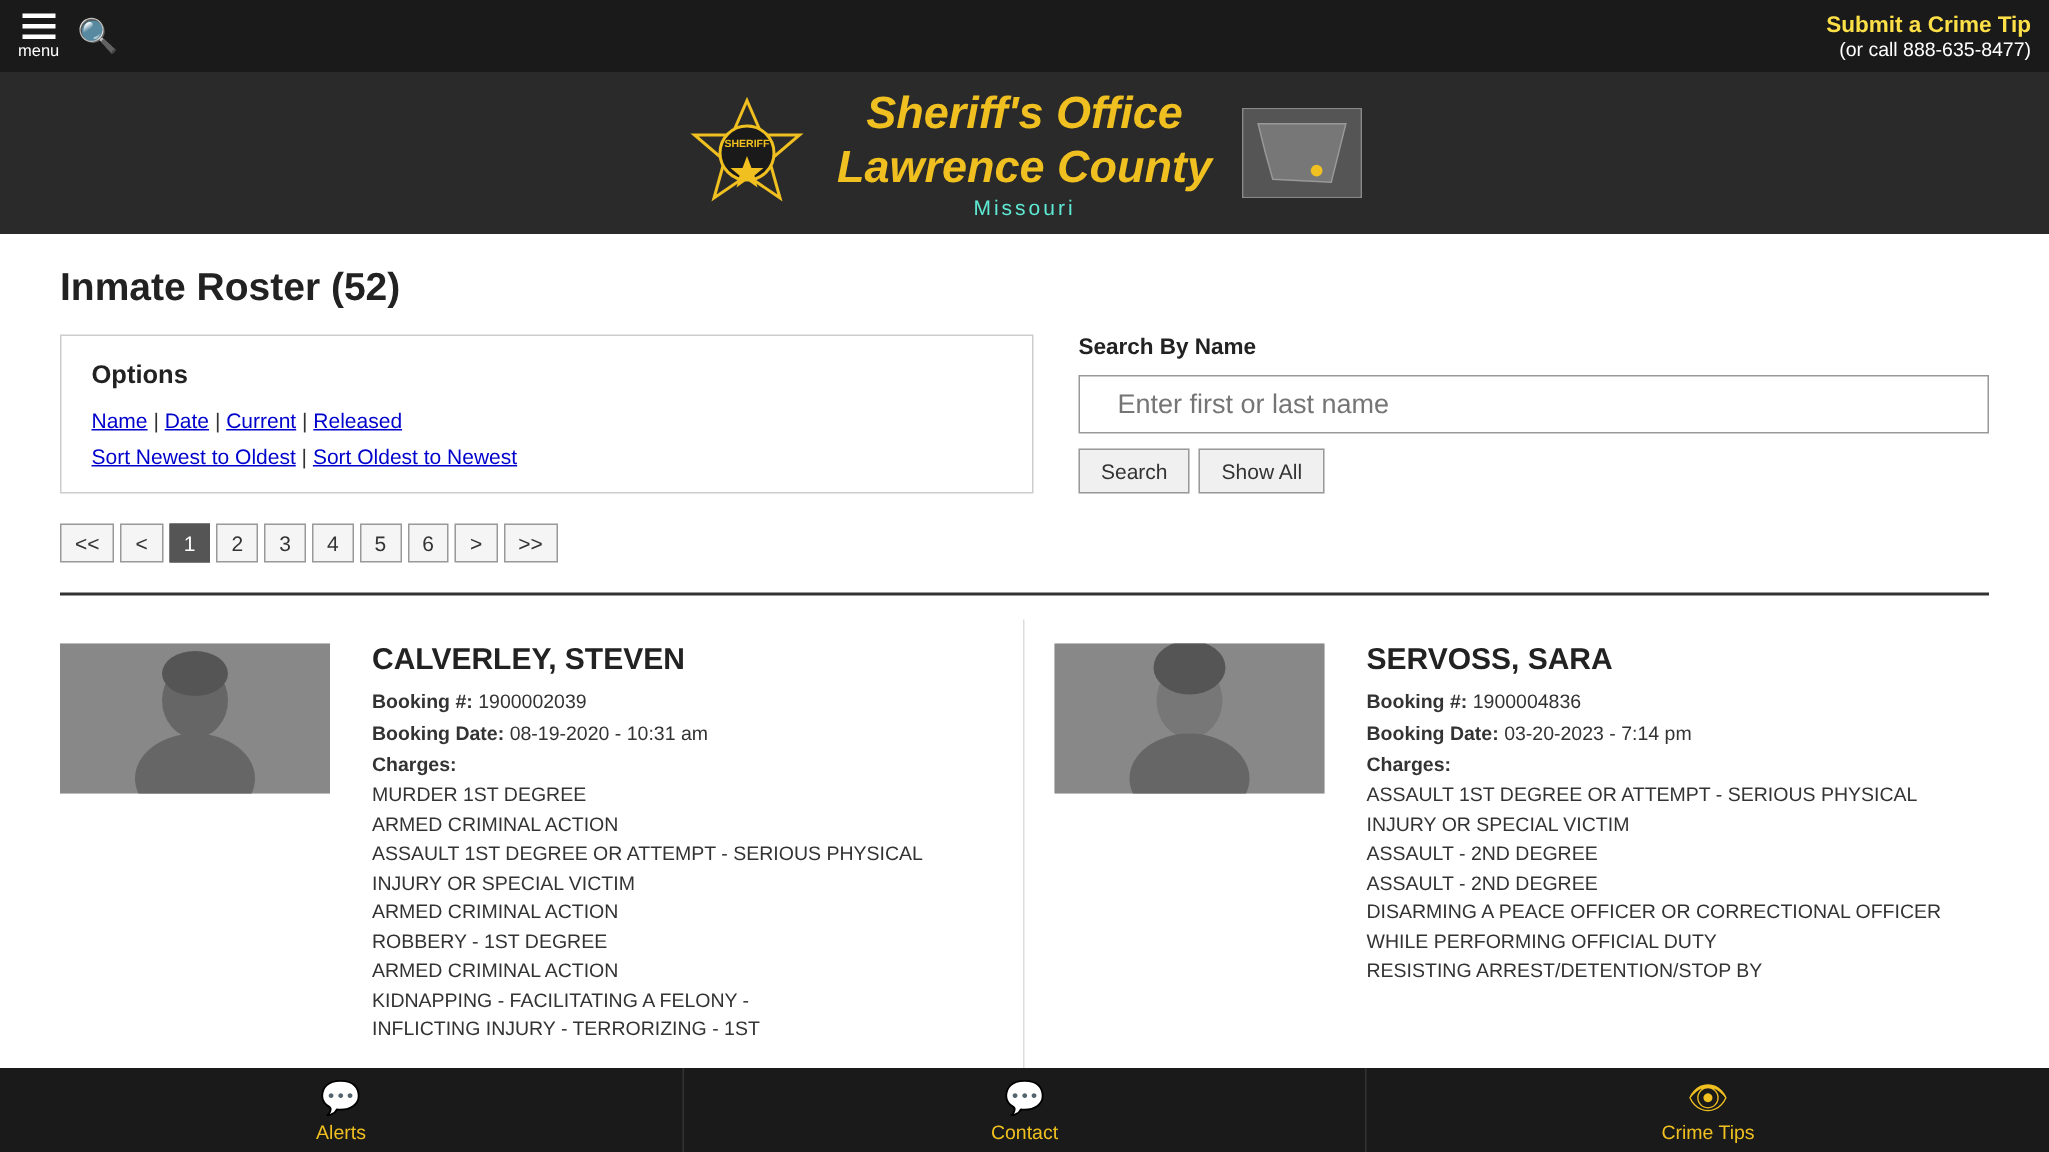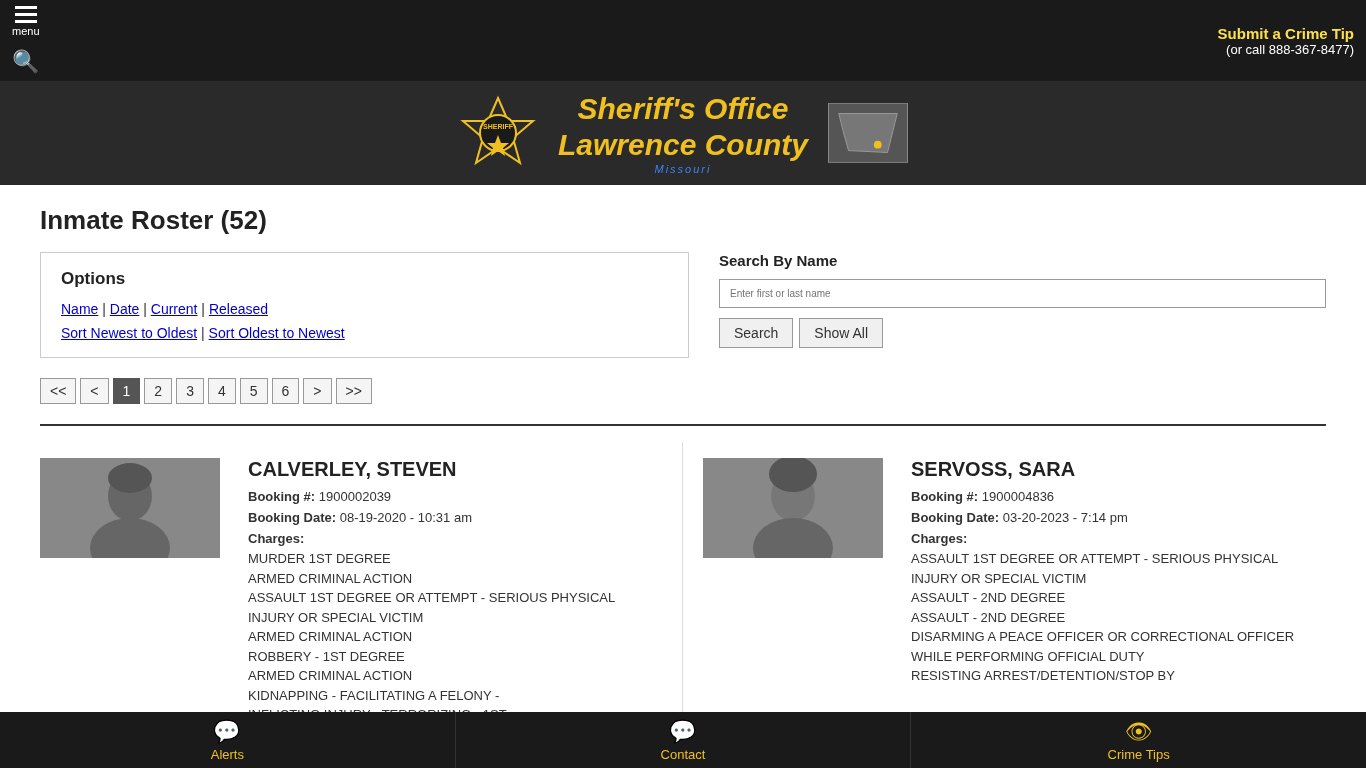--- a/index.html
+++ b/index.html
@@ -8,21 +8,21 @@
     
     .top-bar {
       background: #1a1a1a;
       color: #fff;
       display: flex;
       align-items: center;
       justify-content: space-between;
       padding: 6px 12px;
       min-height: 48px;
     }
-    .top-bar-left { display: flex; align-items: center; gap: 12px; flex-direction: column; }
+    .top-bar-left { display: flex; align-items: center; gap: 12px; }
     .top-bar-right { text-align: right; }
 
     
     .site-header {
       background: #2a2a2a;
       display: flex;
       align-items: center;
       justify-content: center;
       padding: 10px 20px;
       gap: 20px;
@@ -47,23 +47,23 @@
     .options-links { margin-bottom: 8px; }
     .options-links a { color: #0000cc; text-decoration: underline; font-size: 14px; cursor: pointer; }
     .options-links span { color: #333; }
     .sort-links a { color: #0000cc; text-decoration: underline; font-size: 14px; cursor: pointer; }
     .sort-links span { color: #333; }
 
     .search-box { flex: 1; }
     .search-box h3 { font-size: 15px; font-weight: bold; margin-bottom: 10px; color: #222; }
     .search-input {
       width: 100%;
-      padding: 8px 10px;
+      padding: 8px 25px;
       border: 1px solid #999;
-      font-size: 10px;
+      font-size: 18px;
       color: #999;
       margin-bottom: 10px;
     }
     .search-buttons { display: flex; gap: 6px; }
     .btn-search, .btn-show-all {
       padding: 6px 14px;
       border: 1px solid #999;
       background: #f0f0f0;
       font-size: 14px;
       cursor: pointer;
@@ -134,39 +134,39 @@
         <span style="display:block; width:22px; height:3px; background:#fff;"></span>
         <span style="display:block; width:22px; height:3px; background:#fff;"></span>
         <span style="display:block; width:22px; height:3px; background:#fff;"></span>
       </div>
       <span style="color:#fff; font-size:11px;">menu</span>
     </div>
     <div style="font-size:22px; color:#fff; cursor:pointer;">🔍</div>
   </div>
   <div class="top-bar-right">
     <div><a style="color:#fde047; font-weight:bold; font-size:15px; text-decoration:none;">Submit a Crime Tip</a></div>
-    <div style="color:#fff; font-size:13px;">(or call 888-367-8477)</div>
+    <div style="color:#fff; font-size:13px;">(or call 888-635-8477)</div>
   </div>
 </div>
 
 <div class="site-header">
 
   <div style="width:80px; height:80px;">
     <svg viewBox="0 0 80 80" width="80" height="80">
 
       <polygon points="40,5 50,28 75,28 55,45 62,70 40,55 18,70 25,45 5,28 30,28" fill="#2a2a2a" stroke="#f0c020" stroke-width="2"></polygon>
       <circle cx="40" cy="40" r="18" fill="#1a1a1a" stroke="#f0c020" stroke-width="2"></circle>
       <text x="40" y="36" text-anchor="middle" fill="#f0c020" font-size="7" font-weight="bold">SHERIFF</text>
       <polygon points="40,42 43,50 51,50 45,55 47,63 40,58 33,63 35,55 29,50 37,50" fill="#f0c020"></polygon>
     </svg>
   </div>
   <div class="site-title">
     <h1 style="color:#f0c020; font-size:30px; font-weight:bold; font-style:italic;">Sheriff's Office</h1>
     <h1 style="color:#f0c020; font-size:30px; font-weight:bold; font-style:italic;">Lawrence County</h1>
-    <p style="color:#3b82f6; font-size:11px; letter-spacing:2px;font-style:italic;">Missouri</p>
+    <p style="color:#5eead4; font-size:14px; letter-spacing:2px;">Missouri</p>
   </div>
 
   <div style="width:80px; height:60px; background:#555; border:1px solid #888; display:flex; align-items:center; justify-content:center;">
     <svg viewBox="0 0 80 60" width="80" height="60">
       <rect width="80" height="60" fill="#555"></rect>
       <polygon points="10,10 70,10 65,30 60,50 20,48 15,30" fill="#777" stroke="#999" stroke-width="1"></polygon>
       <circle cx="50" cy="42" r="4" fill="#f0c020"></circle>
     </svg>
   </div>
 </div>

